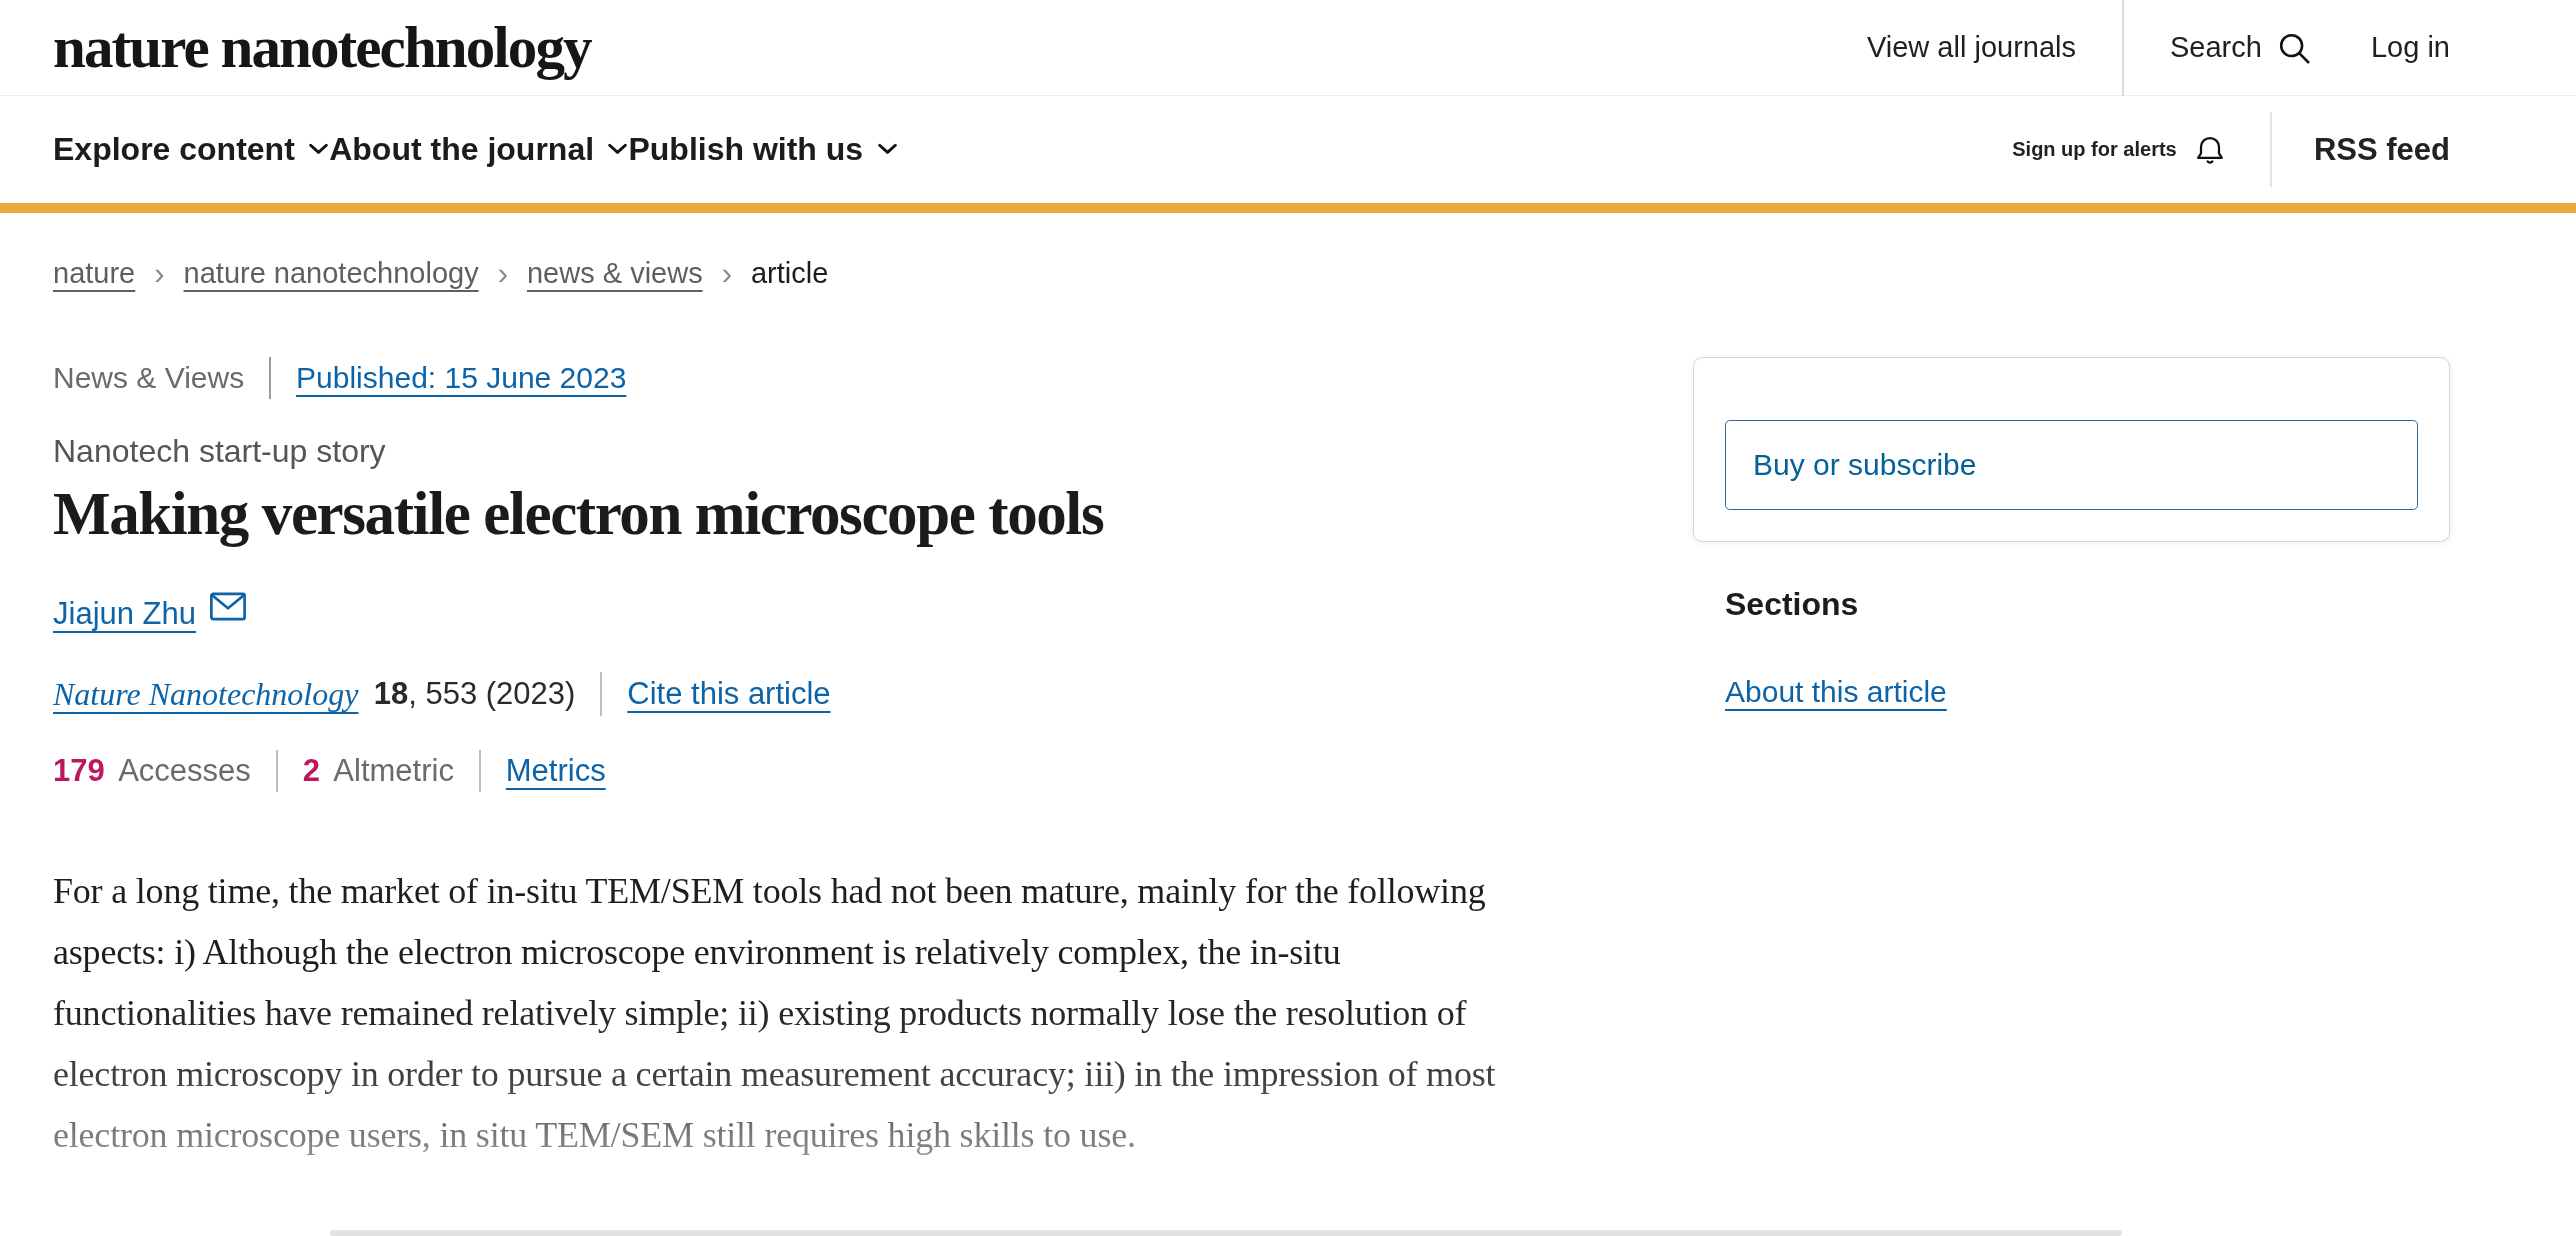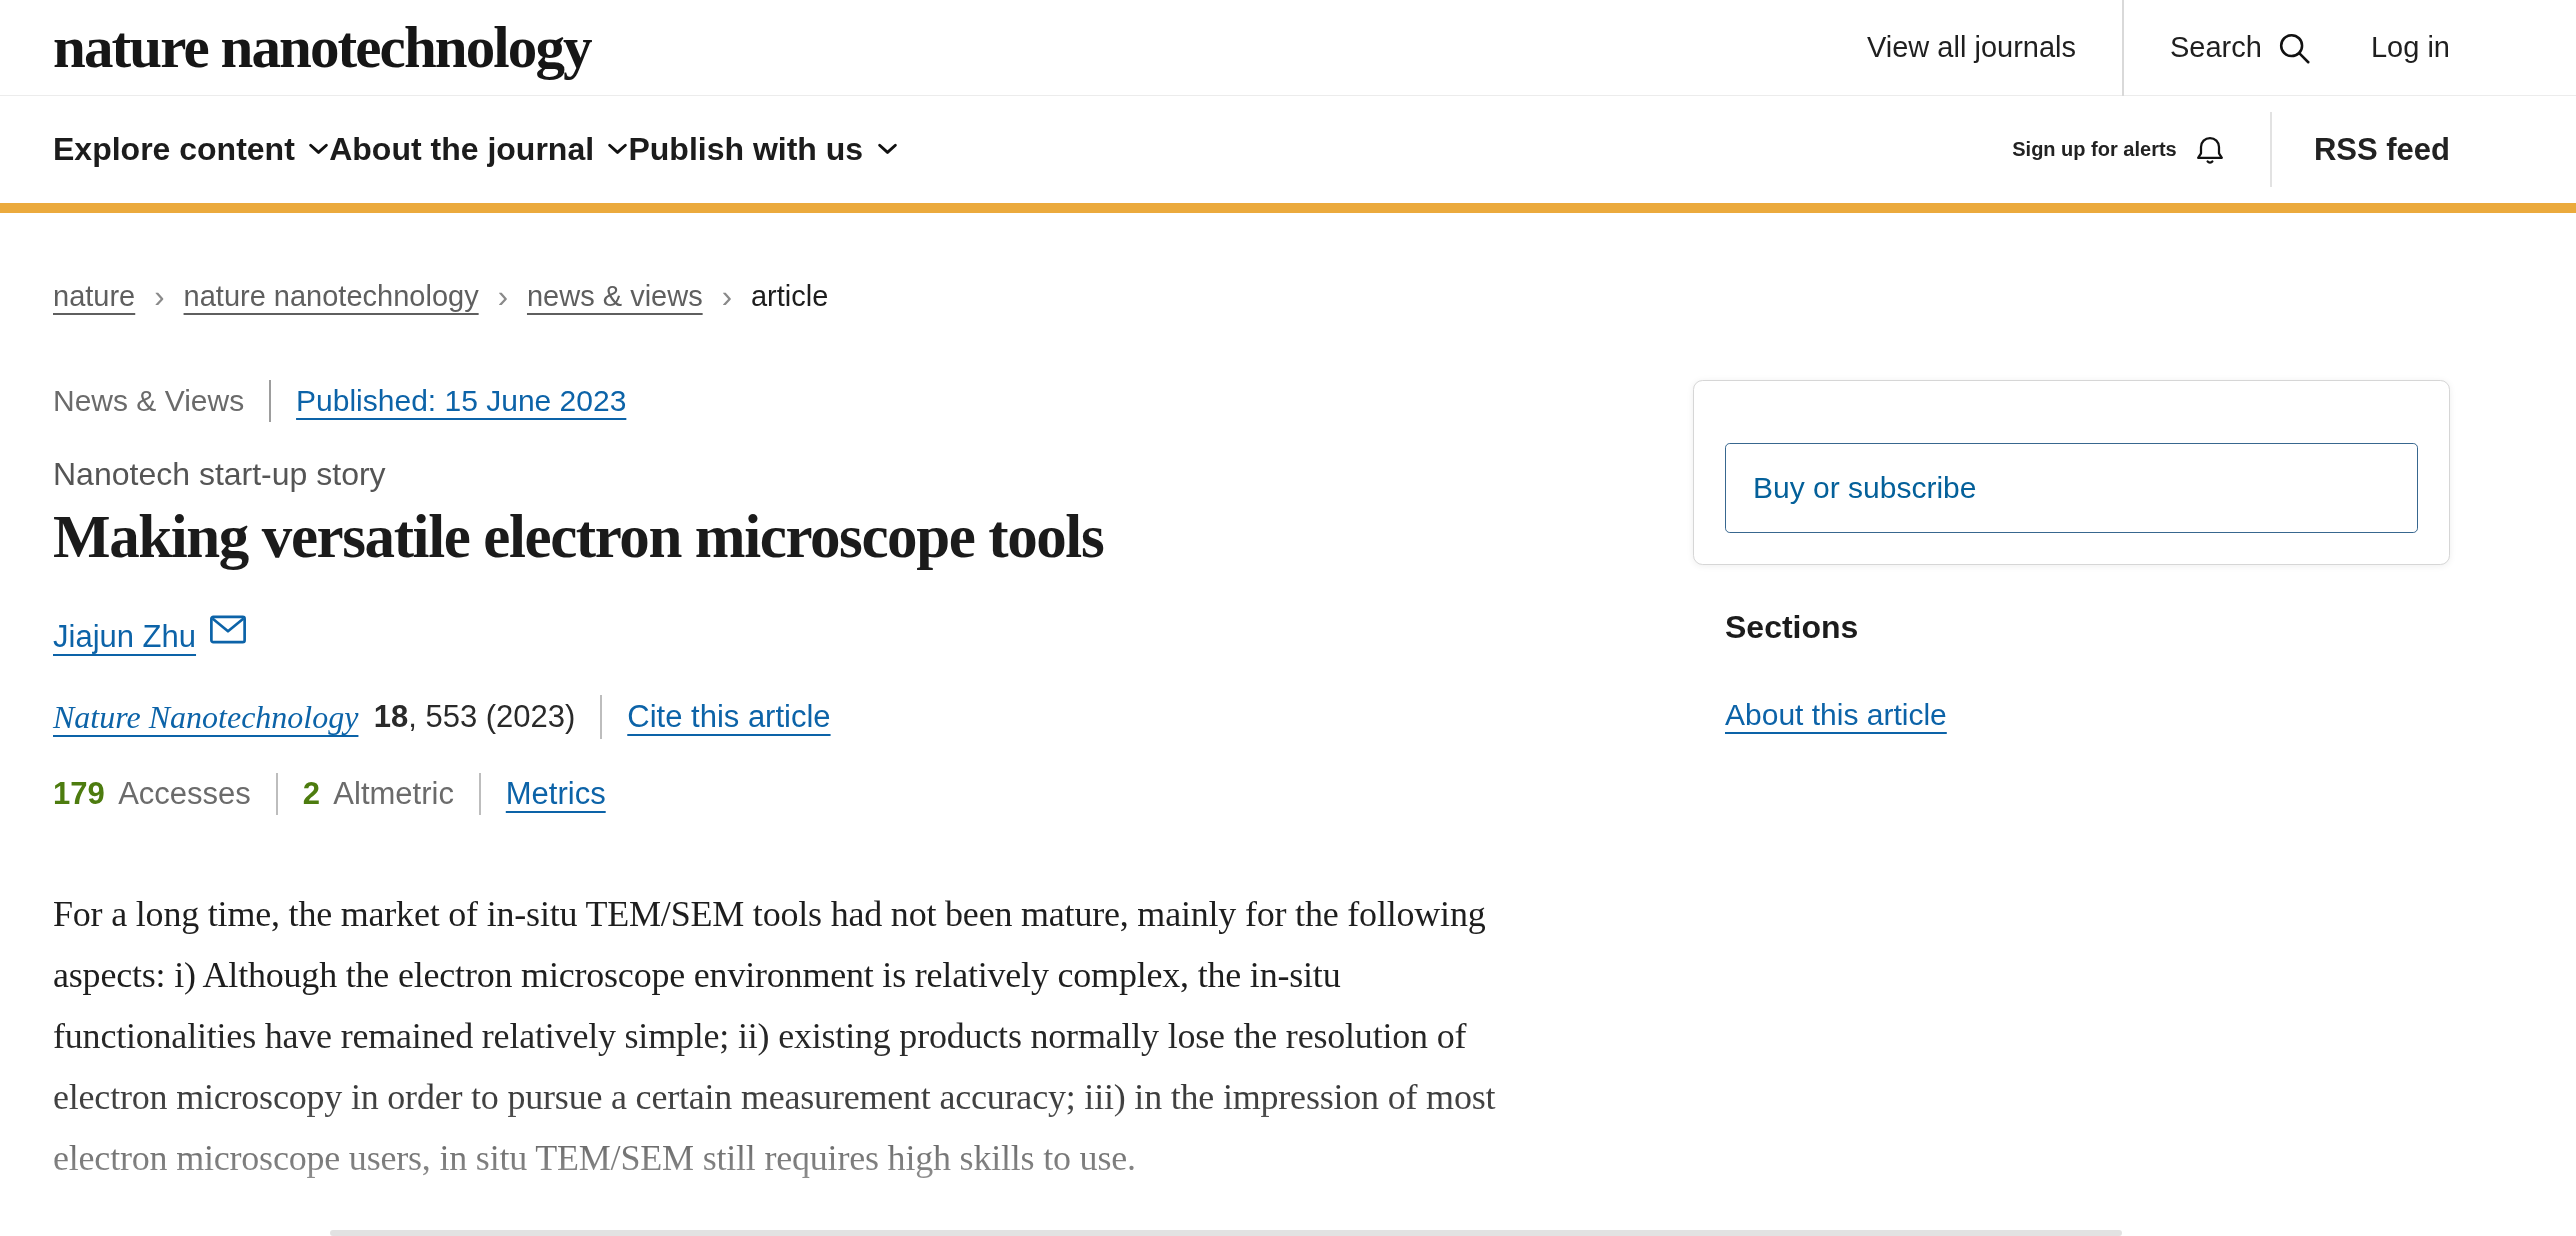--- a/index.html
+++ b/index.html
@@ -26,21 +26,21 @@
   .nav-item { display: flex; align-items: center; gap: 13.4px; font-weight: 700; font-size: 32px;
     color: #1c1c1c; cursor: pointer; white-space: nowrap; }
   .nav-right { display: flex; align-items: center; height: 100%; }
   .alerts { display: flex; align-items: center; gap: 15.3px; font-weight: 700; font-size: 20px; cursor: pointer; }
   .nav-div { height: 75px; margin: 0 42px; background: #e2e2e2; }
   .rss { font-weight: 700; font-size: 31px; cursor: pointer; }
 
   .accent-bar { height: 9.6px; background: #ebaa3d; }
 
   
-  .breadcrumb { margin-top: 67px; display: flex; align-items: center; font-size: 29px; color: #5f5f5f; }
+  .breadcrumb { margin-top: 44px; display: flex; align-items: center; font-size: 29px; color: #5f5f5f; }
   .crumb-link { color: #5f5f5f; text-decoration: underline; text-underline-offset: 6.7px;
     text-decoration-thickness: 1.9px; cursor: pointer; }
   .crumb-sep { margin: 0 19px; color: #8a8a8a; font-size: 31px; line-height: 1; }
   .crumb-current { color: #1d1d1d; }
 
   
   .main-row { display: flex; justify-content: space-between; margin-top: 67px; }
   .left-col { width: 1491px; }
 
   a.blue-link, .blue-link { color: #0c63a8; text-decoration: underline; text-underline-offset: 6.7px;
@@ -55,21 +55,21 @@
     font-size: 61px; line-height: 73px; letter-spacing: -1.4px; color: #1b1b1b; }
 
   .author-line { margin-top: 46px; display: flex; align-items: center; gap: 13.4px; font-size: 31px; }
 
   .citation-line { margin-top: 40px; display: flex; align-items: center; font-size: 31px; color: #2a2a2a; }
   .journal-link { font-family: "Liberation Serif", serif; font-style: italic; font-size: 32px; }
   .vol { font-weight: 700; margin-left: 15.3px; }
   .cit-div { height: 44px; margin: 0 25px; background: #bdbdbd; width: 1.9px; }
 
   .metrics-line { display: flex; align-items: center; margin-top: 34px; font-size: 31px; }
-  .metric-num { font-weight: 700; color: #4d7c0f; }
+  .metric-num { font-weight: 700; color: #be185d; }
   .metric-label { color: #6b6b6b; margin-left: 13.4px; }
   .met-div { height: 42px; margin: 0 25px; background: #bdbdbd; width: 1.9px; }
 
   .body-wrap { position: relative; margin-top: 69px; }
   .article-body { font-family: "Liberation Serif", serif; font-size: 36px; line-height: 61px;
     color: #1e1e1e; width: 1491px; letter-spacing: -0.2px; }
   .fade-overlay { position: absolute; left: 0; right: -9.6px; top: 134px; height: 277px;
     pointer-events: none;
     background: linear-gradient(to bottom, rgba(255,255,255,0) 0%, rgba(255,255,255,0.15) 30%,
       rgba(255,255,255,0.55) 62%, rgba(255,255,255,0.82) 88%, rgba(255,255,255,0.9) 100%); }

